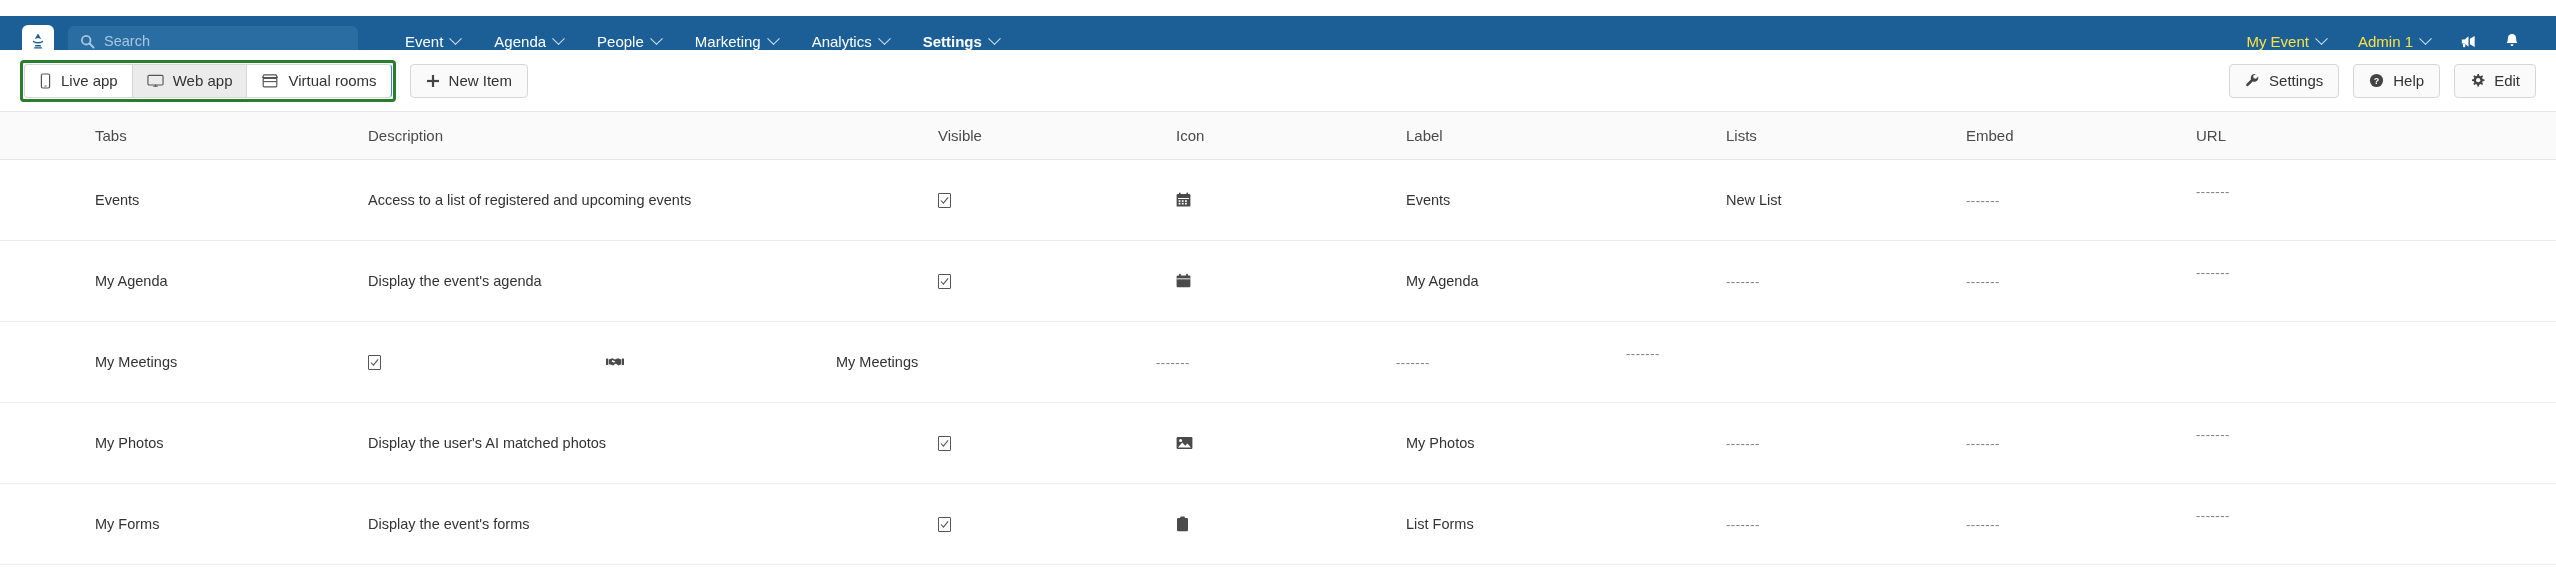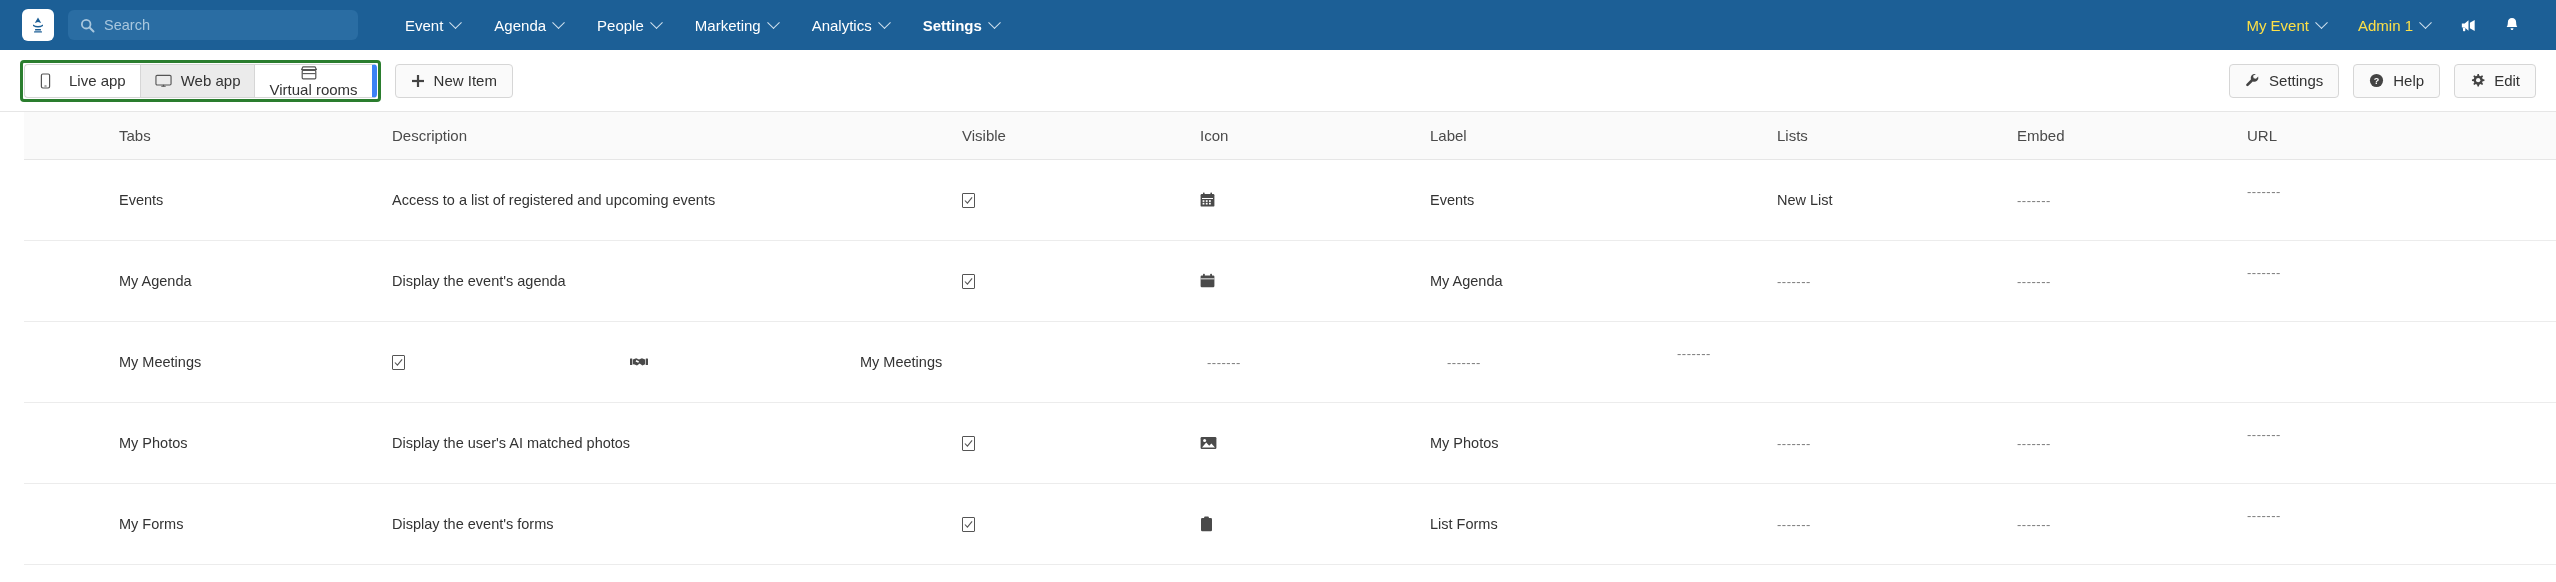--- a/index.html
+++ b/index.html
@@ -6,21 +6,21 @@
   html, body {
     margin: 0; padding: 0;
     width: 2556px; height: 582px;
     background: #ffffff;
     font-family: "Liberation Sans", sans-serif;
     overflow: hidden;
   }
 
   
   #topnav {
-    position: absolute; left: 0; top: 0;
+    position: absolute; left: 0; top: 16px;
     width: 2556px; height: 50px;
     background: #1c5f96;
     display: flex; align-items: center;
     padding: 0 22px;
     white-space: nowrap;
   }
   #logo-tile {
     width: 32px; height: 32px;
     background: #ffffff;
     border-radius: 6px;
@@ -94,61 +94,61 @@
   }
   .seg-btn {
     display: inline-flex; align-items: center;
     height: 34px; padding: 0 14px;
     font-size: 15px; color: #333333;
     background: #ffffff;
     border: 1px solid #d6d6d6;
     border-right: none;
     cursor: pointer;
   }
-  .seg-btn:first-child { border-radius: 4px 0 0 4px; gap: 8px; }
-  .seg-btn:last-child { border-right: 5px solid #3b82f6; border-radius: 0 4px 4px 0; flex-direction: column; }
+  .seg-btn:first-child { border-radius: 4px 0 0 4px; }
+  .seg-btn:last-child { border-right: 1px solid #3b82f6; border-radius: 0 4px 4px 0; }
   .seg-btn.selected { background: #ebebeb; }
   .seg-btn .sicon { margin-right: 9px; display:flex; align-items:center; }
 
   .tb-btn {
     display: inline-flex; align-items: center;
     height: 34px; padding: 0 15px;
     font-size: 15px; color: #333333;
     background: #fafafa;
     border: 1px solid #d6d6d6;
     border-radius: 4px;
     cursor: pointer;
     margin-left: 14px;
   }
   .tb-btn .sicon { margin-right: 9px; display:flex; align-items:center; }
   #toolbar-spacer { flex: 1 1 auto; }
   #toolbar-right { display:flex; align-items:center; }
 
   
-  #table { position:absolute; left:0; top:112px; width:2556px;padding-left:24px; }
+  #table { position:absolute; left:0; top:112px; width:2556px; }
   .row { display: flex; align-items: center; width: 2556px; }
   #thead {
     height: 48px;
     background: #fafafa;
     border-bottom: 1px solid #e6e6e6;
     color: #4a4a4a;
     font-size: 15px;
   }
   .trow {
     height: 81px;
     border-bottom: 1px solid #ececec;
     color: #333333;
     font-size: 14.5px;
   }
   .c-tabs  { width: 368px; padding-left: 95px; }
   .c-desc  { width: 570px; }
   .c-vis   { width: 238px; }
   .c-icon  { width: 230px; }
   .c-label { width: 320px; }
-  .c-lists { width: 240px; margin-left: 27px; }
+  .c-lists { width: 240px; }
   .c-embed { width: 230px; }
   .c-url   { width: 260px; }
 
   .dash { color: #7d7d7d; letter-spacing: 0.5px; font-size: 13px; }
   .c-url .dash { position: relative; top: -9px; }
 
   .checkbox {
     width: 13px; height: 15px;
     border: 1.4px solid #555555;
     border-radius: 1px;

